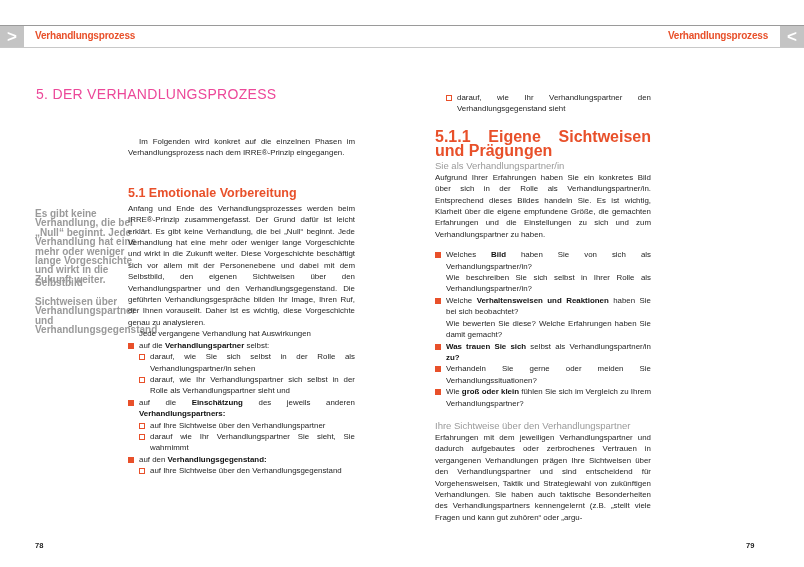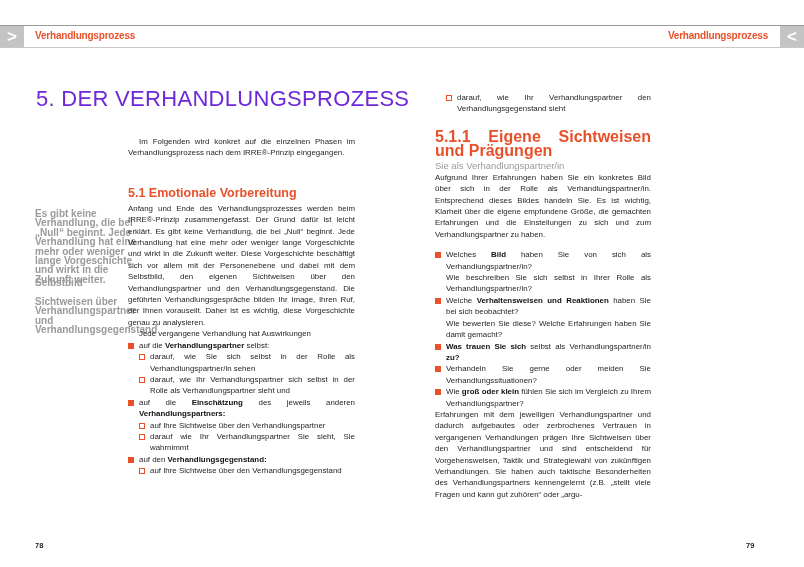--- a/index.html
+++ b/index.html
@@ -8,21 +8,21 @@
   .hdr-line-top { position:absolute; left:0; right:0; top:25px; height:1px; background:#9a9a9a; }
   .hdr-line-bot { position:absolute; left:0; right:0; top:47px; height:1px; background:#c8c8c8; }
   .hdr-box { position:absolute; top:26px; width:24px; height:21px; background:#c4c4c4;
              color:#fff; font-weight:bold; font-size:17px; line-height:21px; text-align:center; }
   .hdr-box.left { left:0; }
   .hdr-box.right { right:0; }
   .hdr-title { position:absolute; top:30px; font-size:10px; font-weight:bold; color:#e8502a;
                letter-spacing:-0.2px; }
   .hdr-title.left { left:35px; }
   .hdr-title.right { right:36px; }
-  .chapter-title { position:absolute; left:36px; top:86px; font-size:22px; color:#6d28d9;
+  .chapter-title { position:absolute; left:36px; top:86px; font-size:14px; color:#ec4899;
                    letter-spacing:0.3px; white-space:nowrap;text-align:center; }
   .margin-note { position:absolute; left:35px; width:105px; font-size:10px; line-height:9.4px;
                  color:#9a9a9a; font-weight:bold; }
   .col { position:absolute; font-size:7.9px; line-height:11.4px; color:#1f1f1f; text-align:justify; }
   .col.left { left:128px; top:136px; width:227px; }
   .col.right { left:435px; top:92px; width:216px; }
   .col p { margin:0; }
   .indent { text-indent:11px; }
   .h2 { color:#e8502a; font-weight:bold; font-size:12.5px; line-height:14px; margin:0; }
   .h3 { color:#9a9a9a; font-weight:normal; font-size:9.5px; line-height:12px; margin:0; }
@@ -76,17 +76,18 @@
   <p class="h2" style="margin-top:15px;font-size:16px">5.1.1  Eigene Sichtweisen und Prägungen</p>
   <p class="h3" style="margin-top:2px">Sie als Verhandlungspartner/in</p>
   <p>Aufgrund Ihrer Erfahrungen haben Sie ein konkretes Bild über sich in der Rolle als Verhandlungspartner/in. Entsprechend dieses Bildes handeln Sie. Es ist wichtig, Klarheit über die eigene empfundene Größe, die gemachten Erfahrungen und die Einstellungen zu sich und zum Verhandlungspartner zu haben.</p>
   <ul style="margin-top:9px">
     <li class="l1"><span class="sq"></span><span>Welches </span><b>Bild</b><span> haben Sie von sich als Verhandlungspartner/in?</span><br><span>Wie beschreiben Sie sich selbst in Ihrer Rolle als Verhandlungspartner/in?</span></li>
     <li class="l1"><span class="sq"></span><span>Welche </span><b>Verhaltensweisen und Reaktionen</b><span> haben Sie bei sich beobachtet?</span><br><span>Wie bewerten Sie diese? Welche Erfahrungen haben Sie damit gemacht?</span></li>
     <li class="l1"><span class="sq"></span><b>Was trauen Sie sich</b><span> selbst als Verhandlungspartner/in </span><b>zu?</b></li>
     <li class="l1"><span class="sq"></span><span>Verhandeln Sie gerne oder meiden Sie Verhandlungssituationen?</span></li>
     <li class="l1"><span class="sq"></span><span>Wie </span><b>groß oder klein</b><span> fühlen Sie sich im Vergleich zu Ihrem Verhandlungspartner?</span></li>
   </ul>
+  <p class="h3" style="margin-top:11px">Ihre Sichtweise über den Verhandlungspartner</p>
   <p>Erfahrungen mit dem jeweiligen Verhandlungspartner und dadurch aufgebautes oder zerbrochenes Vertrauen in vergangenen Verhandlungen prägen Ihre Sichtweisen über den Verhandlungspartner und sind entscheidend für Vorgehensweisen, Taktik und Strategiewahl von zukünftigen Verhandlungen. Sie haben auch taktische Besonderheiten des Verhandlungspartners kennengelernt (z.B. „stellt viele Fragen und kann gut zuhören“ oder „argu-</p>
 </div>
 
 <div class="pagenum" style="left:35px">78</div>
 <div class="pagenum" style="left:746px">79</div>
 
 </body></html>

